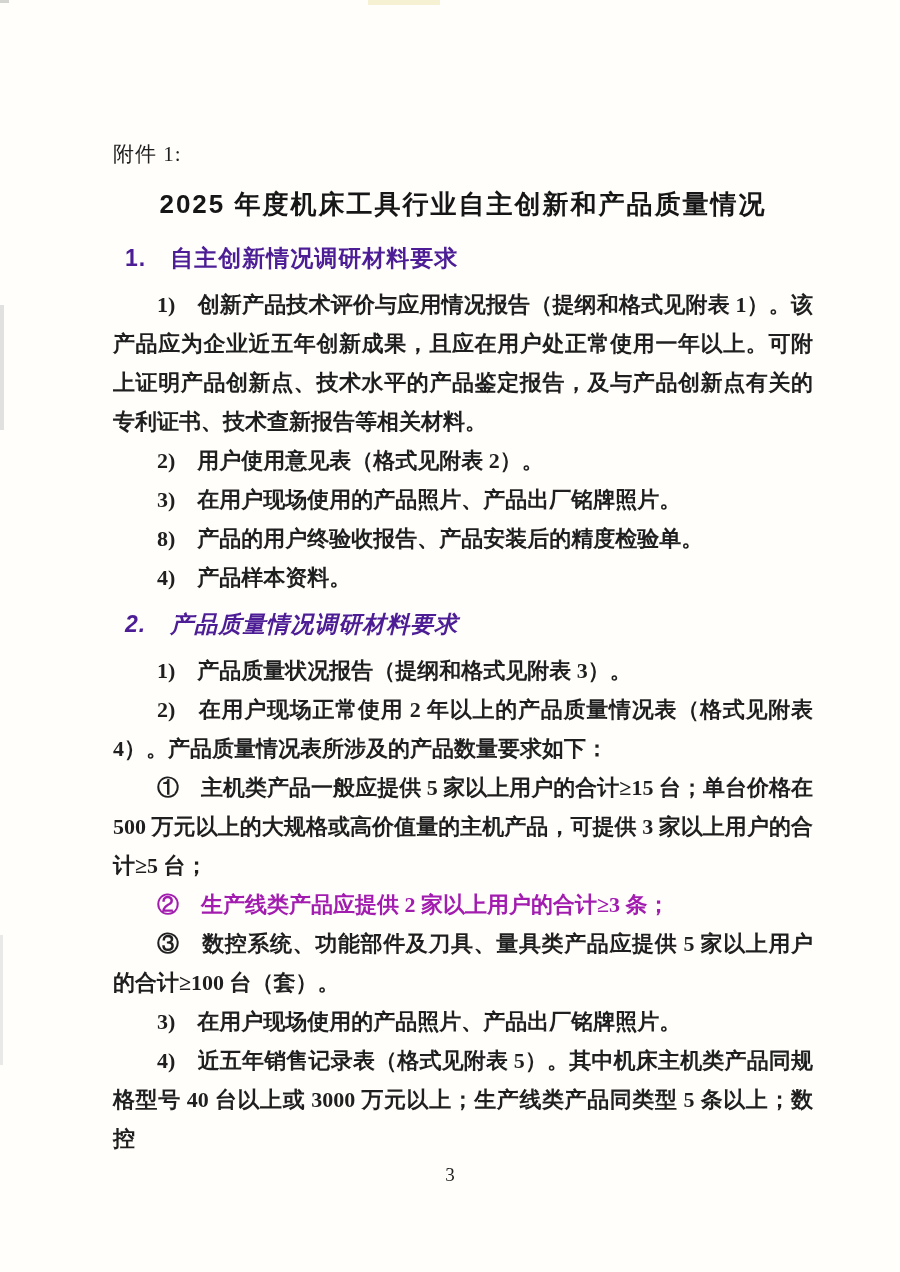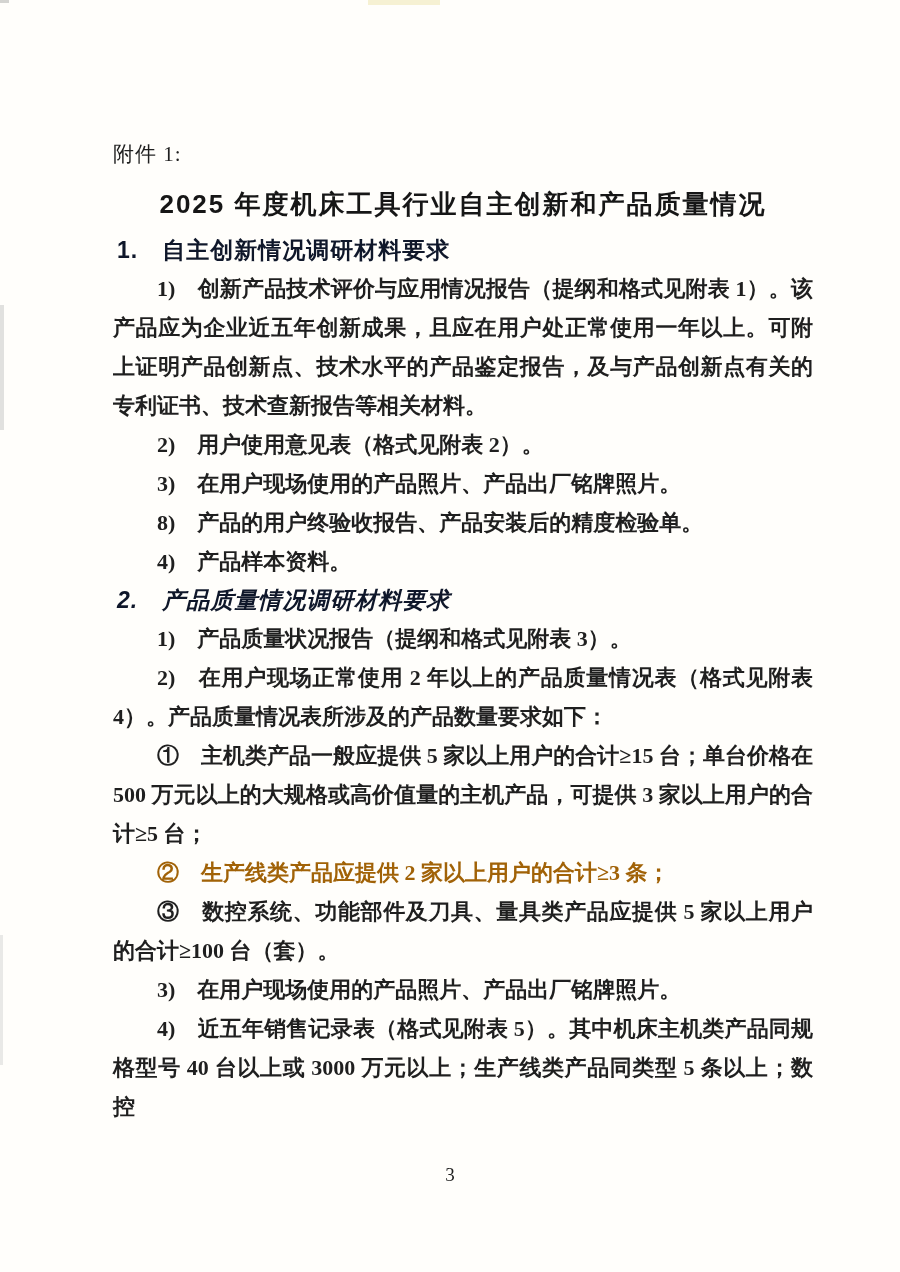--- a/index.html
+++ b/index.html
@@ -19,51 +19,51 @@
     top: 0;
     width: 700px;
   }
   .attachment {
     margin-top: 141px;
     font-size: 21px;
     line-height: 26px;
     letter-spacing: 1px;
   }
   .doc-title {
-    margin: 14px 0 8px 0;
+    margin: 14px 0 16px 0;
     font-family: "Liberation Sans", sans-serif;
     font-weight: 700;
     font-size: 26px;
     line-height: 46px;
     text-align: center;
     letter-spacing: 2px;
     color: #161616;
   }
   .title-line { display: block; }
   h2.sec {
     font-family: "Liberation Sans", sans-serif;
     font-weight: 700;
     font-size: 23px;
     line-height: 30px;
-    margin: 4px;
+    margin: 12px;
     letter-spacing: 1px;
-    color: #0f172a;
+    color: #4c1d95;
   }
   .sec1 { margin-top: 30px; margin-bottom: 12px; }
   .sec2 { margin-top: 12px; margin-bottom: 10px; font-style: italic; }
   p.item {
     margin: 0;
     font-size: 22px;
     line-height: 39px;
     text-indent: 2em;
     text-align: justify;
     text-justify: inter-character;
     font-weight: bold;
   }
-  p.item.faded { color: #a16207; }
+  p.item.faded { color: #a21caf; }
   .page-number {
     position: absolute;
     top: 1164px;
     left: 0;
     width: 100%;
     text-align: center;
     font-size: 19px;
   }
   
   .artifact { position: absolute; pointer-events: none; }

